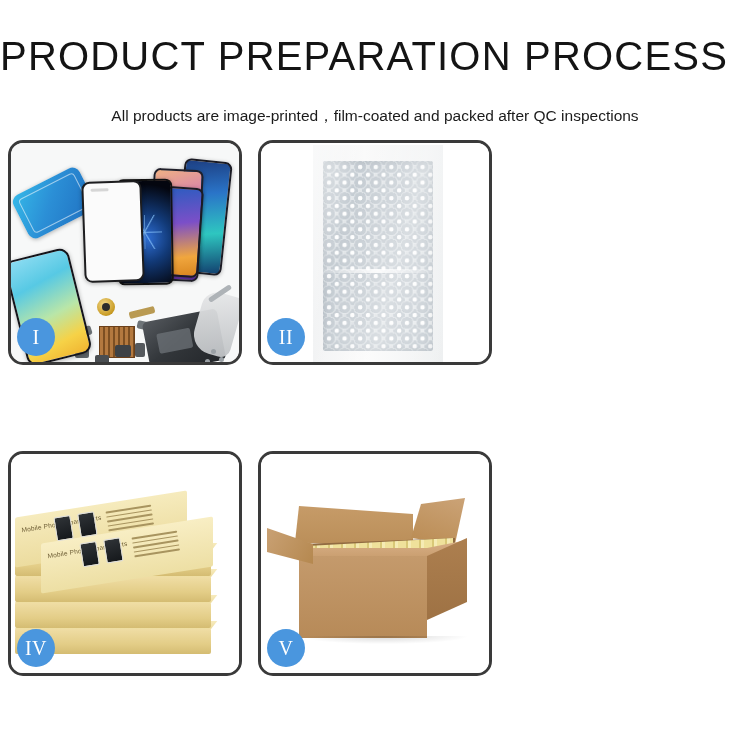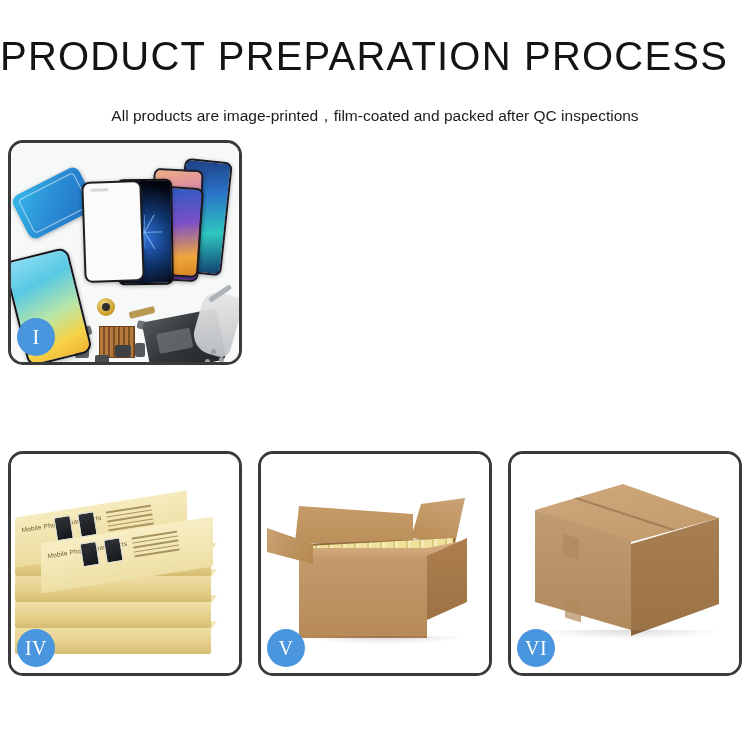--- a/index.html
+++ b/index.html
@@ -343,20 +343,29 @@
         <div class="housing"></div>
         <div class="hand"></div>
         <div class="tool"></div>
         <div class="screw1"></div>
         <div class="screw2"></div>
         <div class="screw3"></div>
       </div>
       <div class="badge">I</div>
     </div>
 
+    <div class="panel p2">
+      <div class="stage">
+        <div class="wrap-bg"></div>
+        <div class="bubbles"></div>
+        <div class="wrap-seam"></div>
+        <div class="wrap-sheen"></div>
+      </div>
+      <div class="badge">II</div>
+    </div>
 
 
     <div class="panel p4">
       <div class="stage">
         <div class="stack">
           <div class="layer l1"></div>
           <div class="layer l2"></div>
           <div class="layer l3"></div>
           <div class="layer l4"></div>
           <div class="boxtop"></div>
@@ -398,27 +407,15 @@
         <div class="c5-items"></div>
         <div class="c5-rim"></div>
         <div class="c5-side"></div>
         <div class="c5-body"></div>
         <div class="flapL"></div>
         <div class="c5-shadow"></div>
       </div>
       <div class="badge">V</div>
     </div>
 
-    <div class="panel p6">
-      <div class="stage">
-        <div class="c6-top"></div>
-        <div class="c6-top-seam"></div>
-        <div class="c6-left"></div>
-        <div class="c6-right"></div>
-        <div class="tapeA"></div>
-        <div class="tapeB"></div>
-        <div class="c6-shadow"></div>
-      </div>
-      <div class="badge">VI</div>
-    </div>
 
   </div>
 </div>
 
 </body></html>

